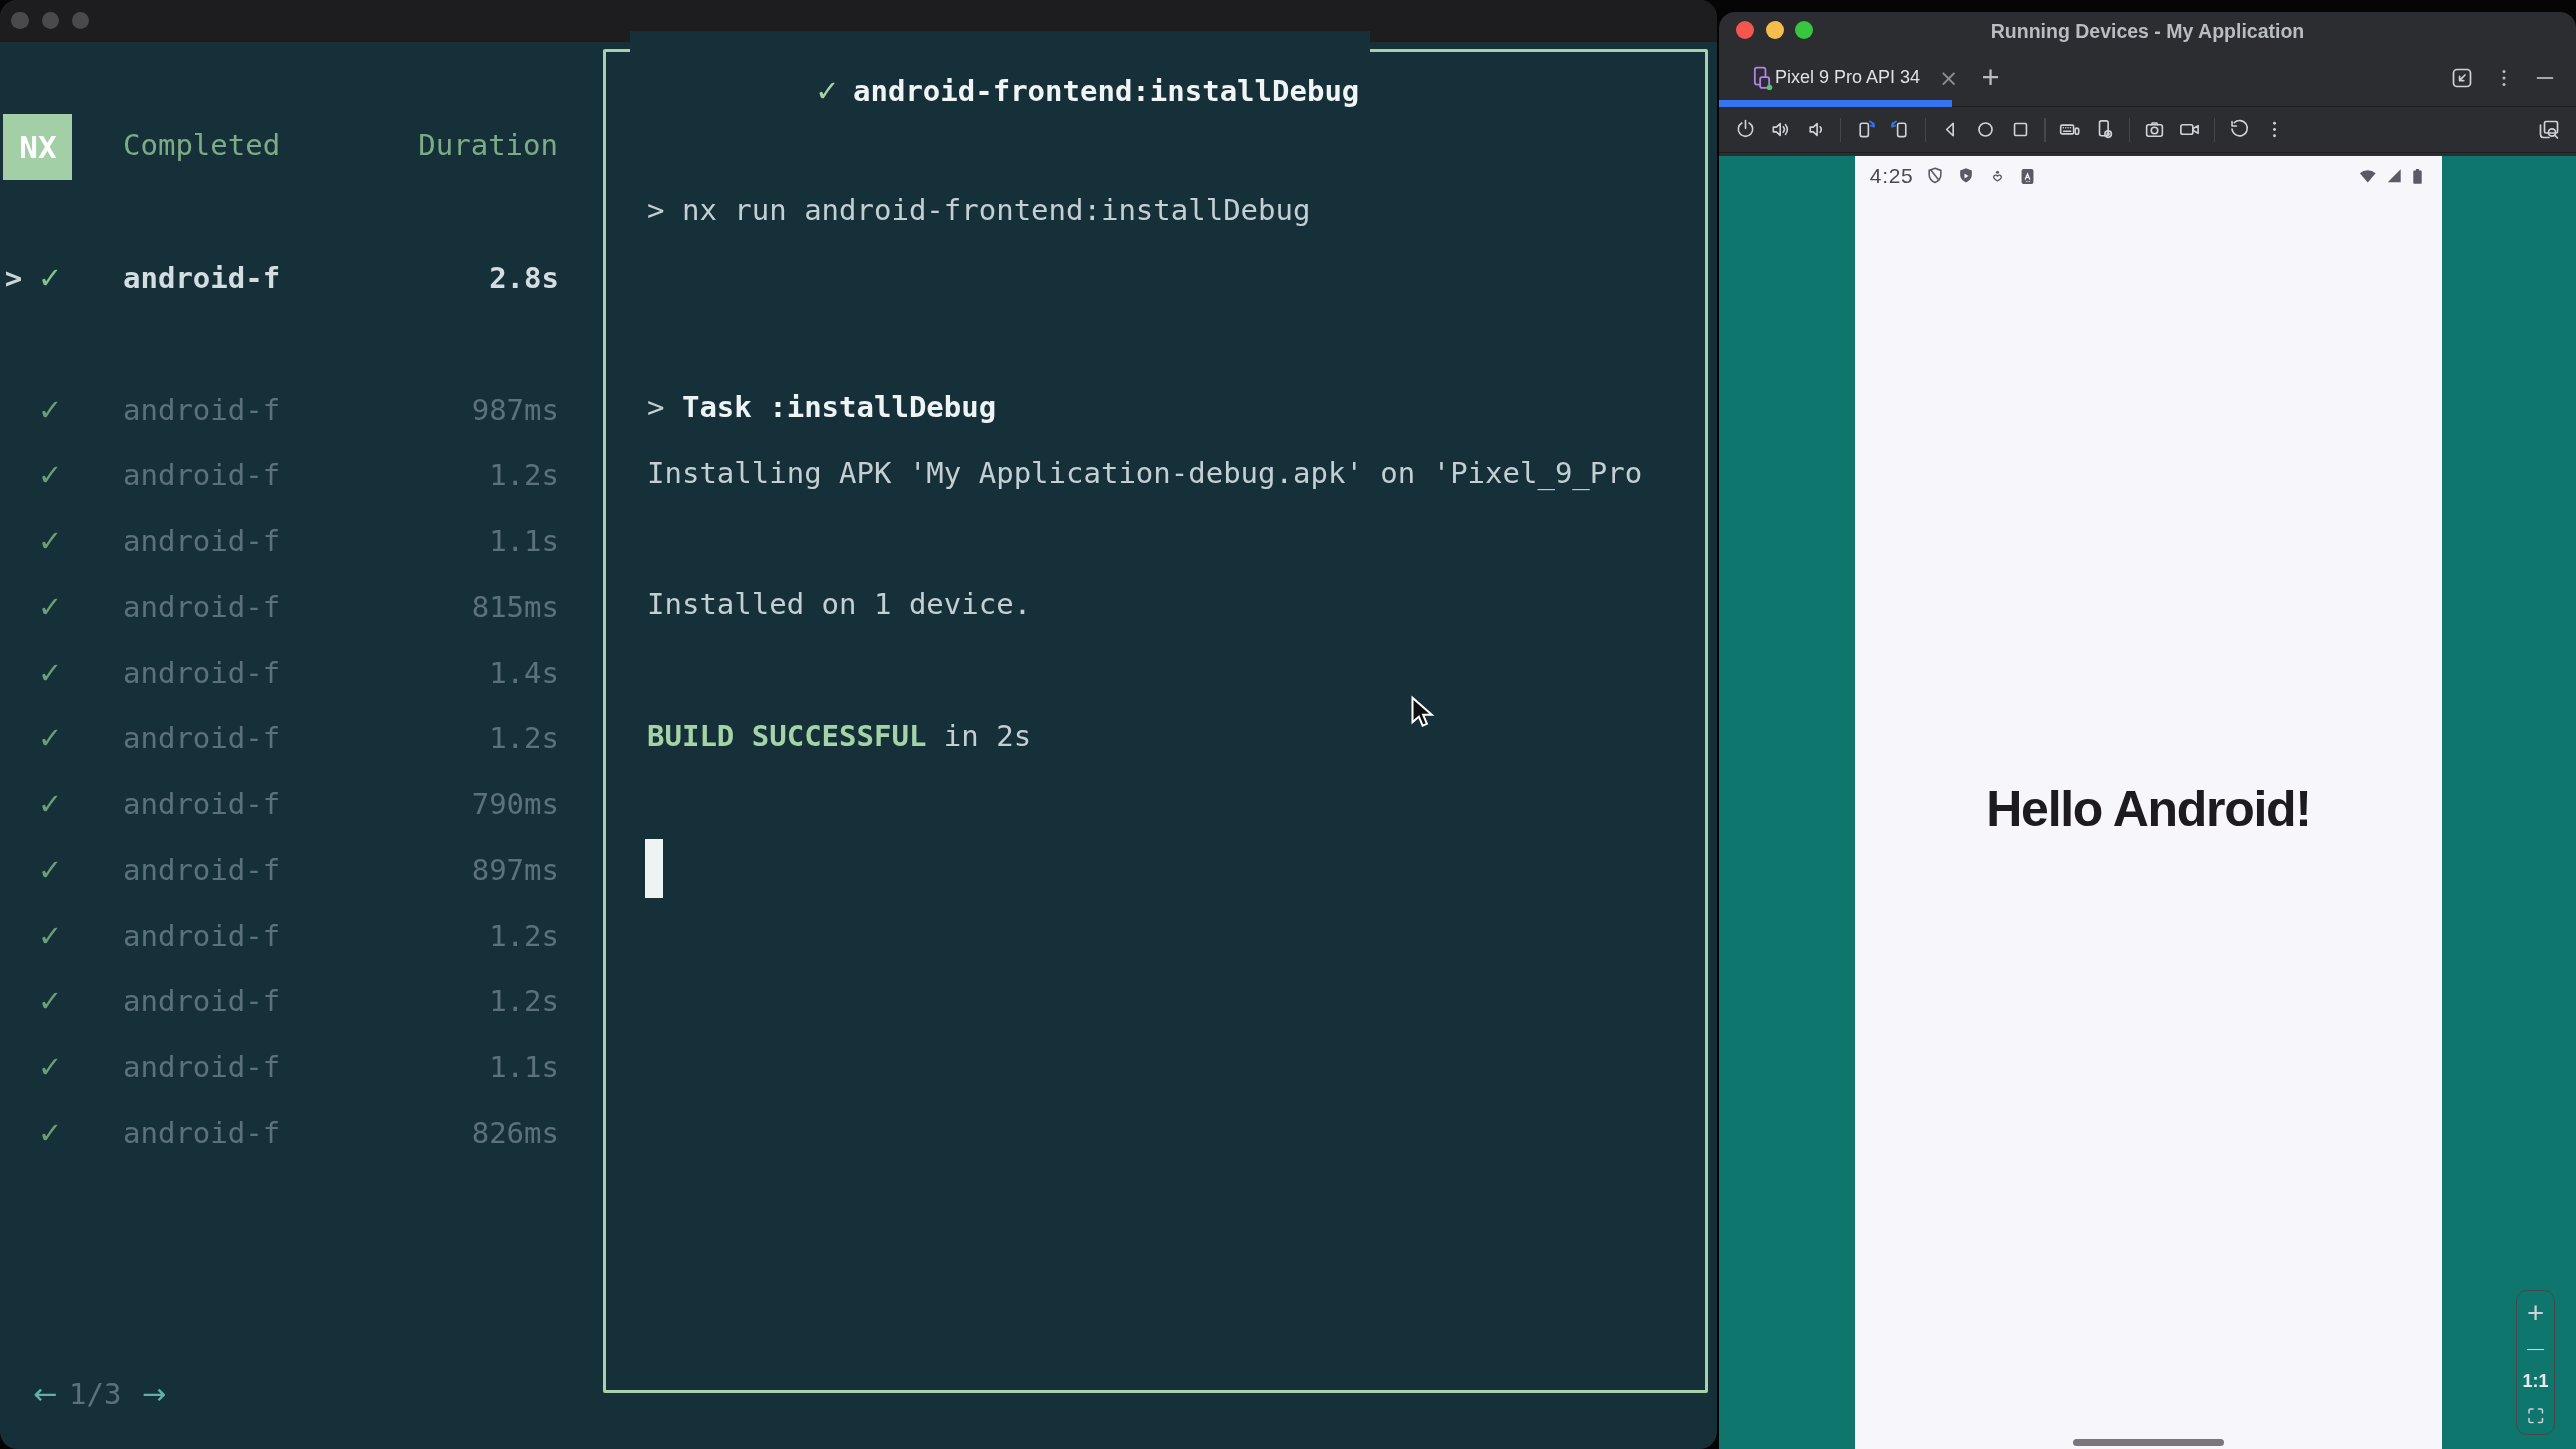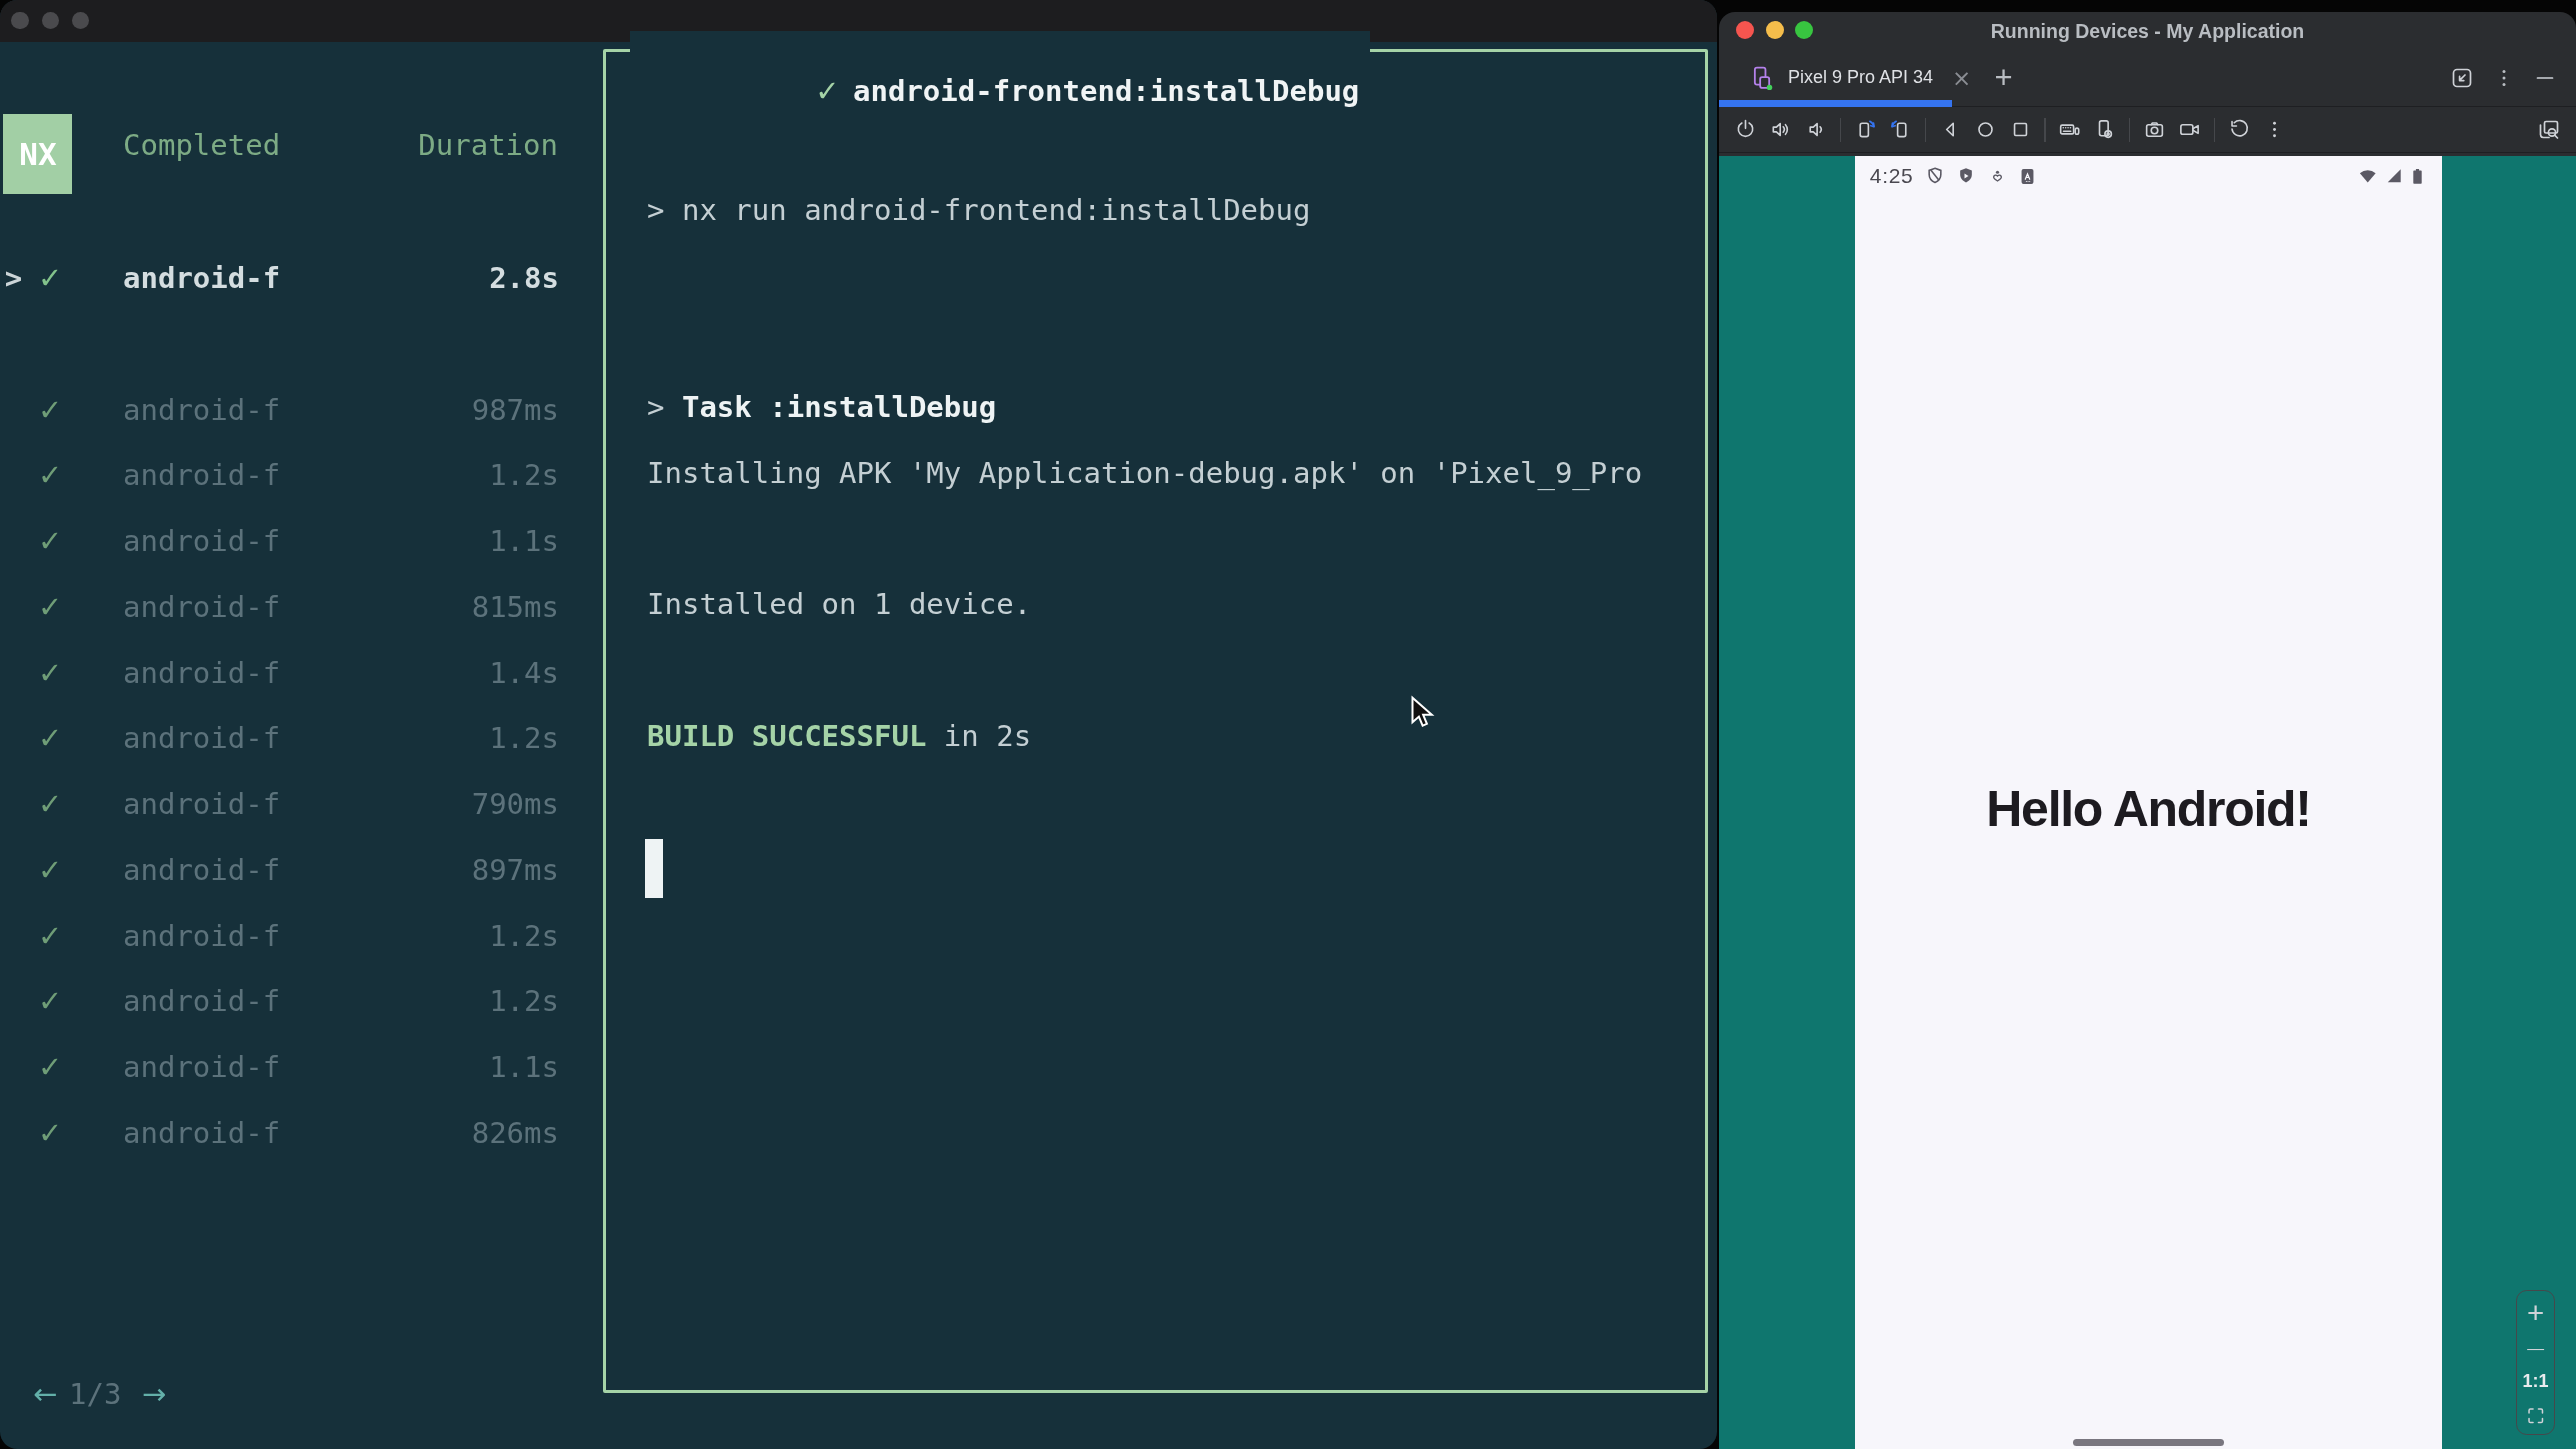--- a/index.html
+++ b/index.html
@@ -6,21 +6,21 @@
   html,body { width:2576px; height:1449px; background:#050505; overflow:hidden; }
   body { font-family:"DejaVu Sans Mono", monospace; }
 
   
   .term-window { position:absolute; left:0; top:0; width:1717px; height:1449px;
     background:#16303a; border-radius:17.4px; overflow:hidden; }
   .term-titlebar { position:relative; height:42px; background:#1d1d1f; }
   .tl-dot { position:absolute; top:12px; width:17.4px; height:17.4px; border-radius:50%; background:#4a4a4d; }
   .term-body { position:relative; height:1407px; font-size:29px; }
 
-  .nx-logo { position:absolute; left:3.4px; top:72px; width:69px; height:80px;
+  .nx-logo { position:absolute; left:3.4px; top:72px; width:69px; height:66px;
     background:#a2cfa5; color:#ffffff; font-weight:bold; font-size:31px;
     display:flex; align-items:center; justify-content:center; }
   .col-head { position:absolute; top:85px; height:36px; line-height:36px; color:#7dab85; }
   .col-head.c1 { left:123px; }
   .col-head.c2 { left:335px; width:223px; text-align:right; }
 
   .trow { position:absolute; left:0; width:587px; height:66px; line-height:66px; color:#5c727b; }
   .trow .chev { position:absolute; left:4.7px; color:#ccd5d8; }
   .trow .check { position:absolute; left:38px; color:#6f9d77; font-family:"DejaVu Sans",sans-serif; }
   .trow .tname { position:absolute; left:123px; }
@@ -47,21 +47,21 @@
   .studio-window { position:absolute; left:1719px; top:12px; width:857px; height:1449px;
     background:#2b2d30; border-radius:16px 16px 0 0; overflow:hidden;
     font-family:"Liberation Sans","DejaVu Sans",sans-serif; }
   .as-titlebar { position:relative; height:37px; }
   .as-dot { position:absolute; top:9.4px; width:18px; height:18px; border-radius:50%; }
   .as-title { position:absolute; left:0; right:0; top:0; height:37px; line-height:39px;
     text-align:center; font-size:19.5px; font-weight:bold; color:#b9bdc2; }
 
   .as-tabs { position:relative; height:58px; border-bottom:1.3px solid #1e1f22;
     display:flex; align-items:center; padding:0 19px 0 29.5px; }
-  .tab-label { font-size:18px; color:#dfe1e5; margin-left:14px; }
+  .tab-label { font-size:18px; color:#dfe1e5; margin-left:1px; }
   .tab-close { font-size:23px; color:#8a8d93; margin-left:19px; font-family:"DejaVu Sans",sans-serif; }
   .tab-plus { font-size:31px; font-weight:300; color:#b9bdc2; margin-left:23px; }
   .tab-spacer { flex:1; }
   .tab-underline { position:absolute; left:0; bottom:-1.3px; width:233px; height:7.4px; background:#3574f0; }
   .winctl { display:flex; align-items:center; margin-left:17.4px; }
 
   .as-toolbar { position:relative; height:46px; border-bottom:1.3px solid #1e1f22;
     display:flex; align-items:center; padding-left:9.4px; }
   .tbico { width:35px; height:46px; display:flex; align-items:center; justify-content:center; }
   .vsep { width:1.3px; height:24px; background:#45474b; margin:0 6.7px; }

